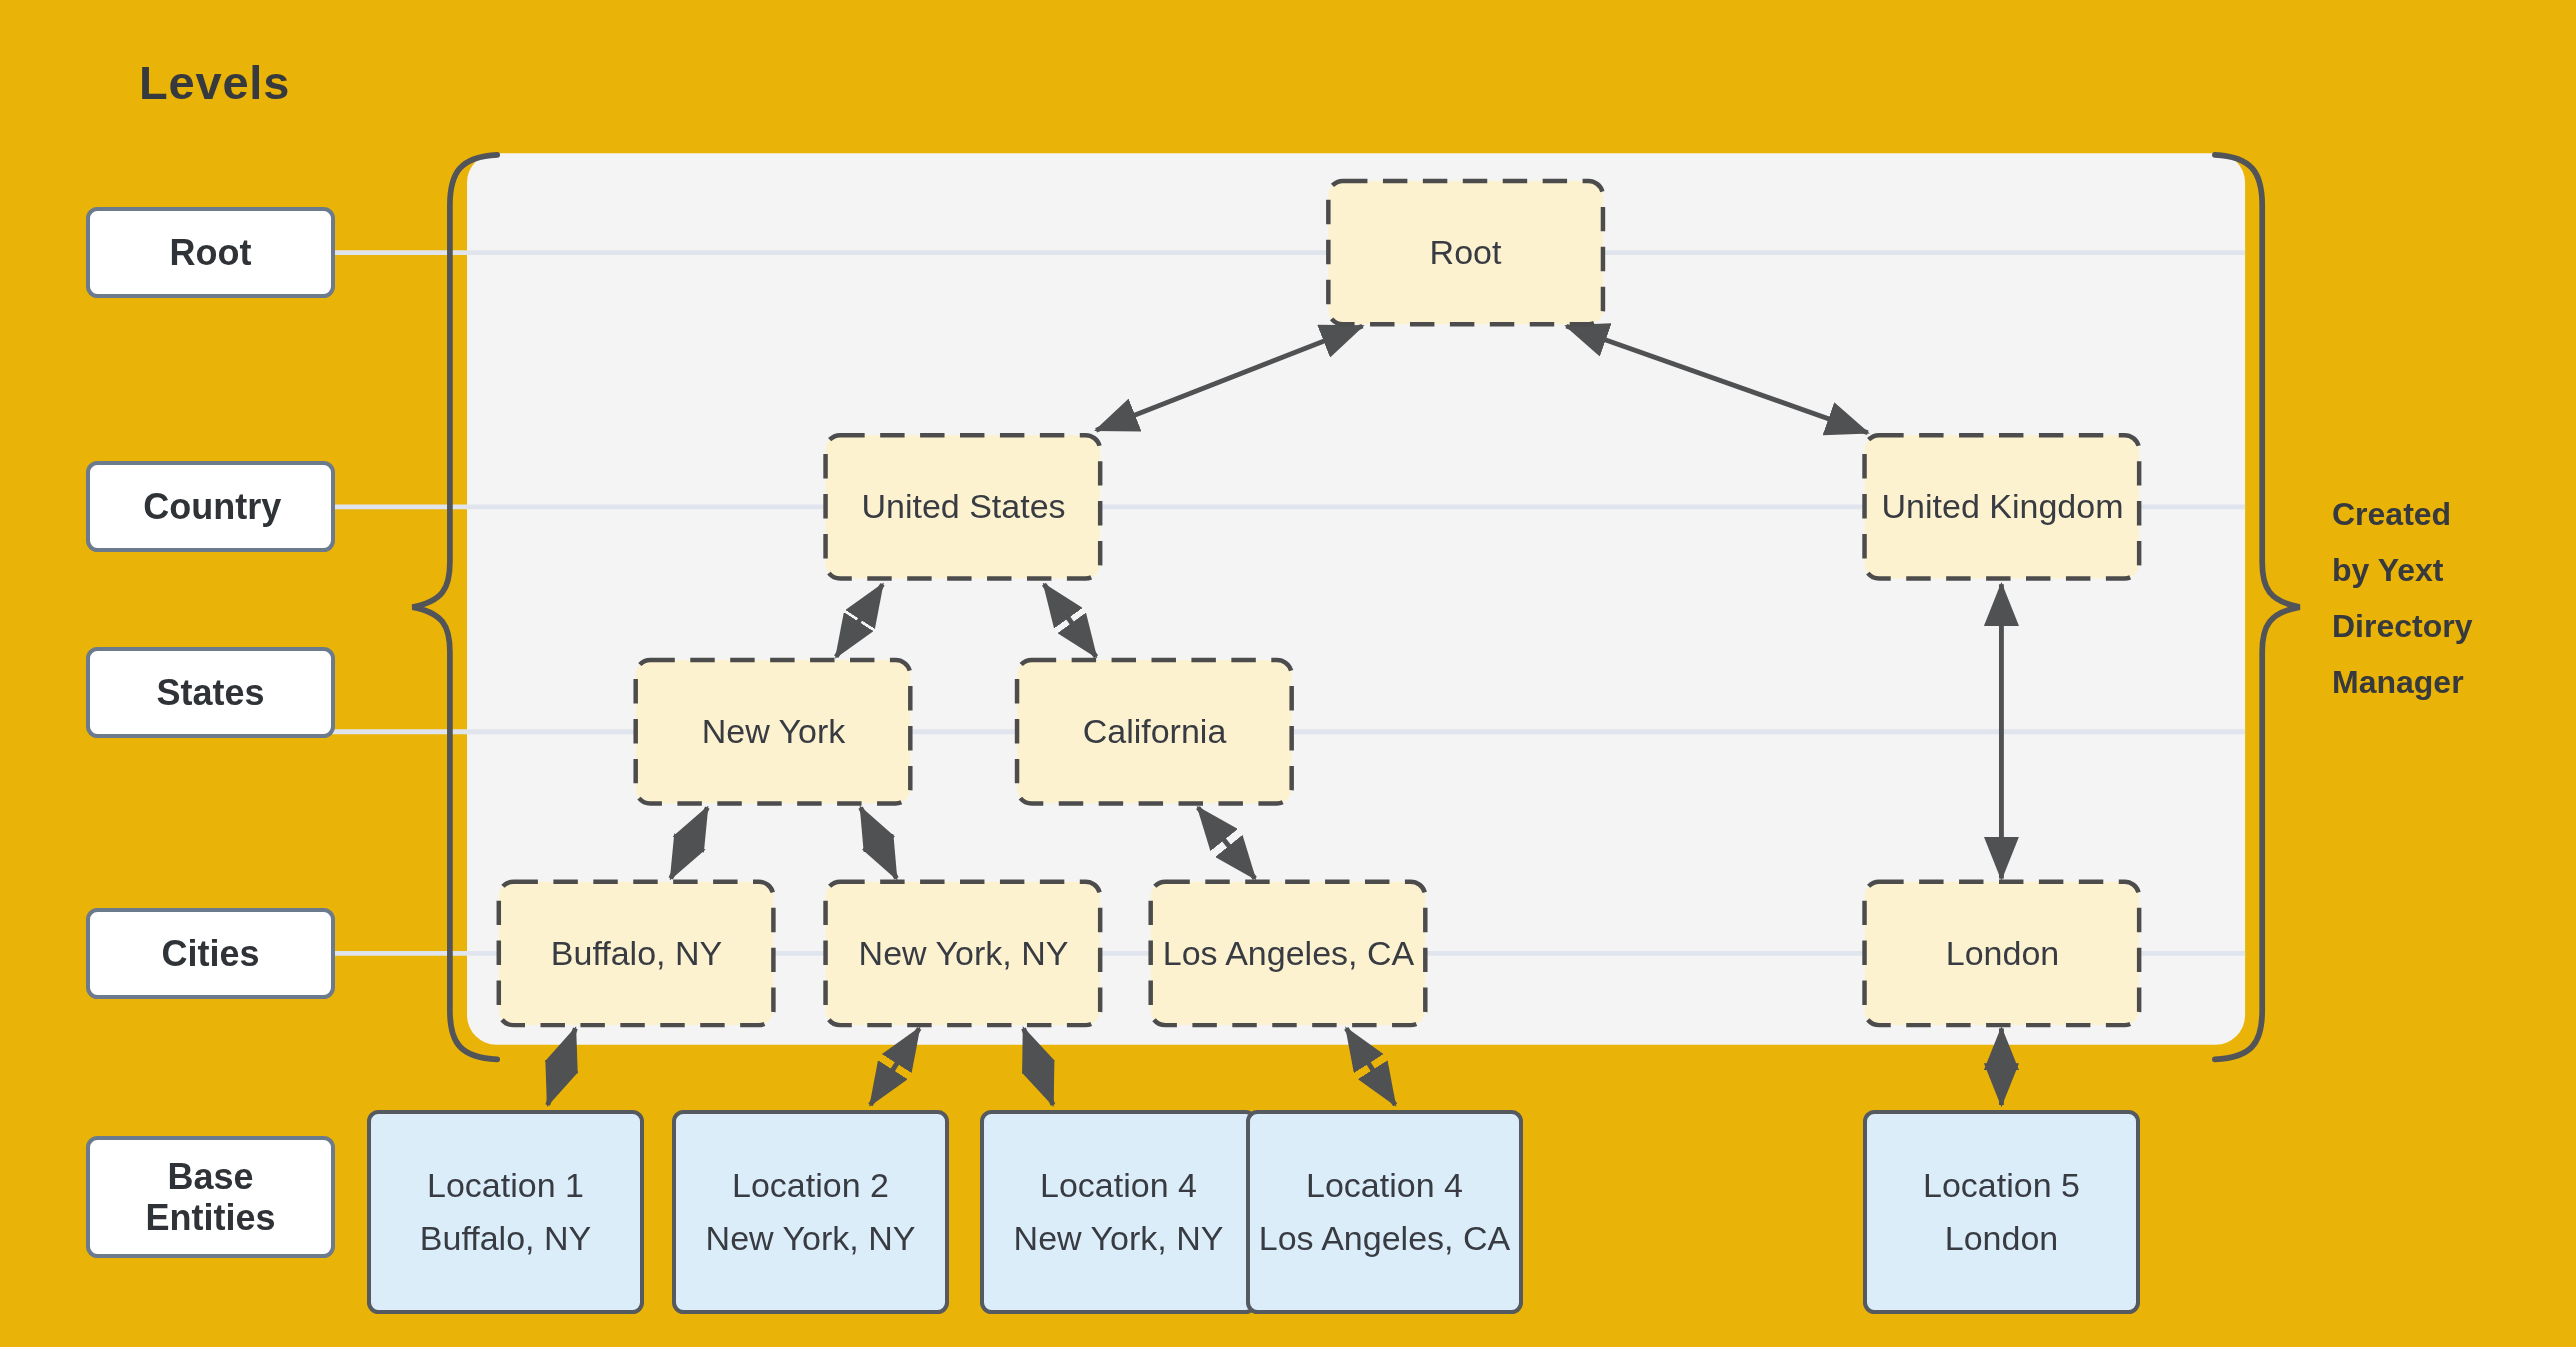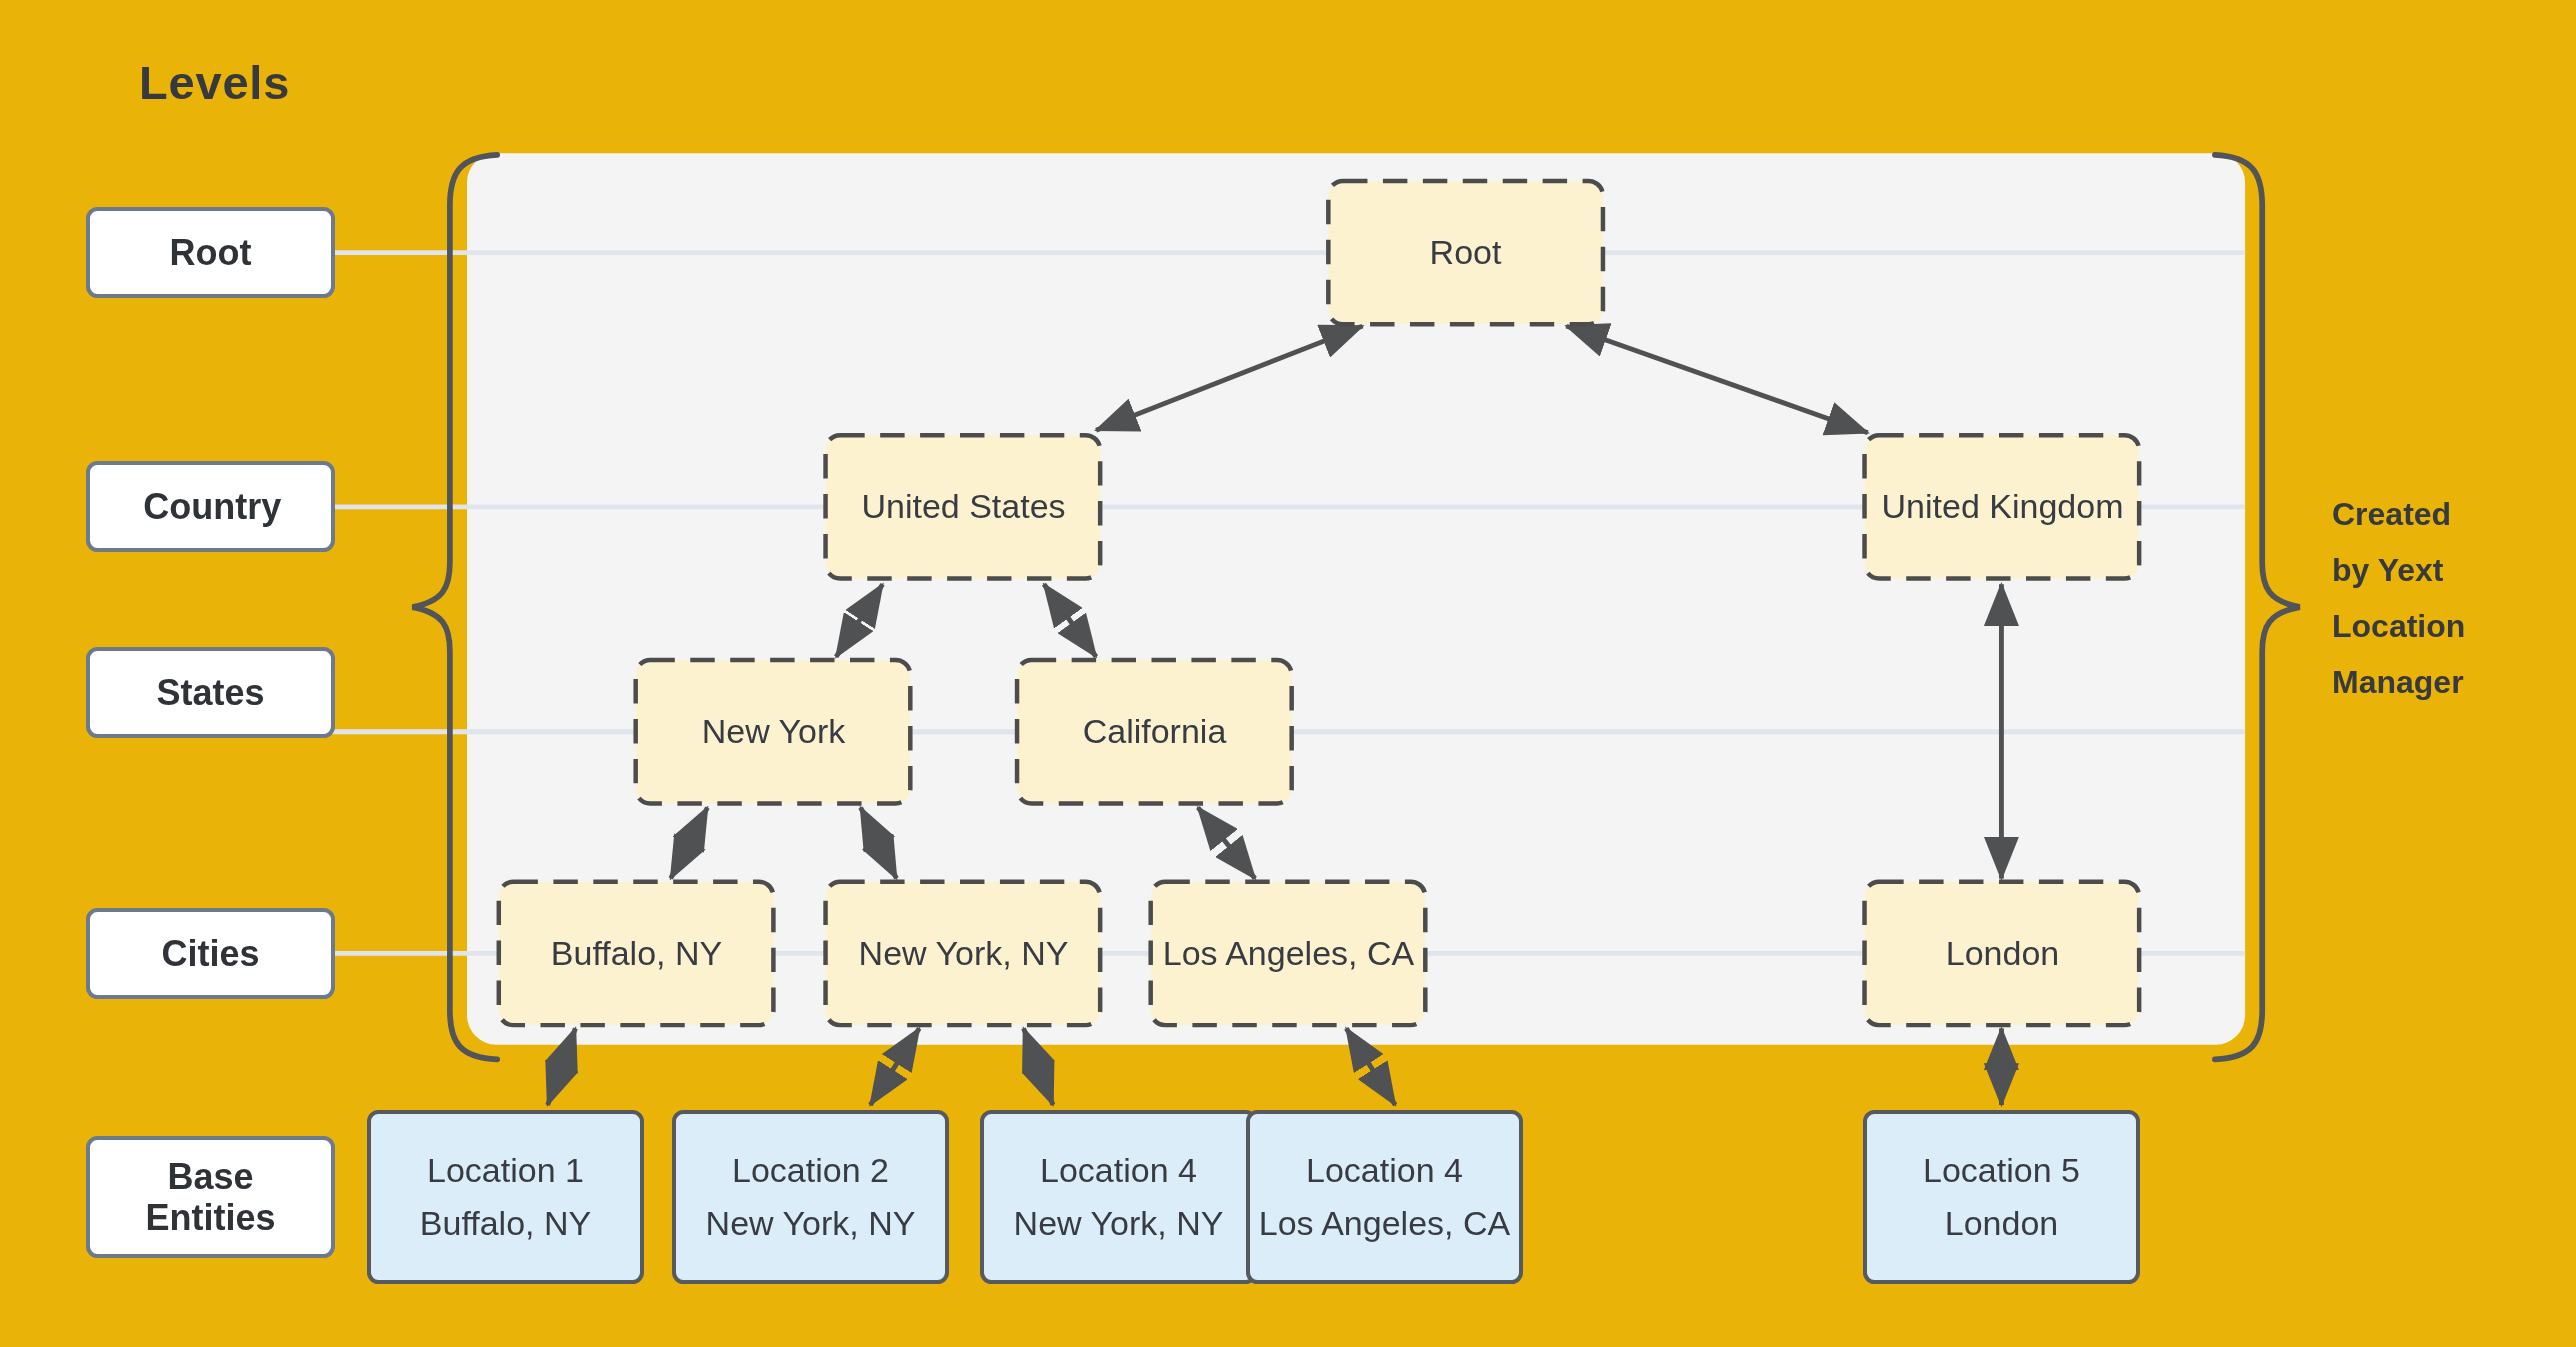--- a/index.html
+++ b/index.html
@@ -49,21 +49,21 @@
     justify-content: center;
     text-align: center;
     font-size: 34px;
     color: #383c42;
     pointer-events: none;
   }
 
   .entity-box {
     position: absolute;
     width: 277px;
-    height: 174px;
+    height: 204px;
     background: #dcedfa;
     border: 4.1px solid #555a61;
     border-radius: 11.4px;
     box-sizing: border-box;
     display: flex;
     flex-direction: column;
     align-items: center;
     justify-content: center;
     text-align: center;
     font-size: 34px;
@@ -171,18 +171,18 @@
     <span>Los Angeles, CA</span>
   </div>
   <div class="entity-box" style="left:1863px; top:1110px;text-align:center;">
     <span>Location 5</span>
     <span>London</span>
   </div>
 
   <div class="annotation">
     <div>Created</div>
     <div>by Yext</div>
-    <div>Location</div>
+    <div>Directory</div>
     <div>Manager</div>
   </div>
 
 </div>
 
 
 </body></html>

